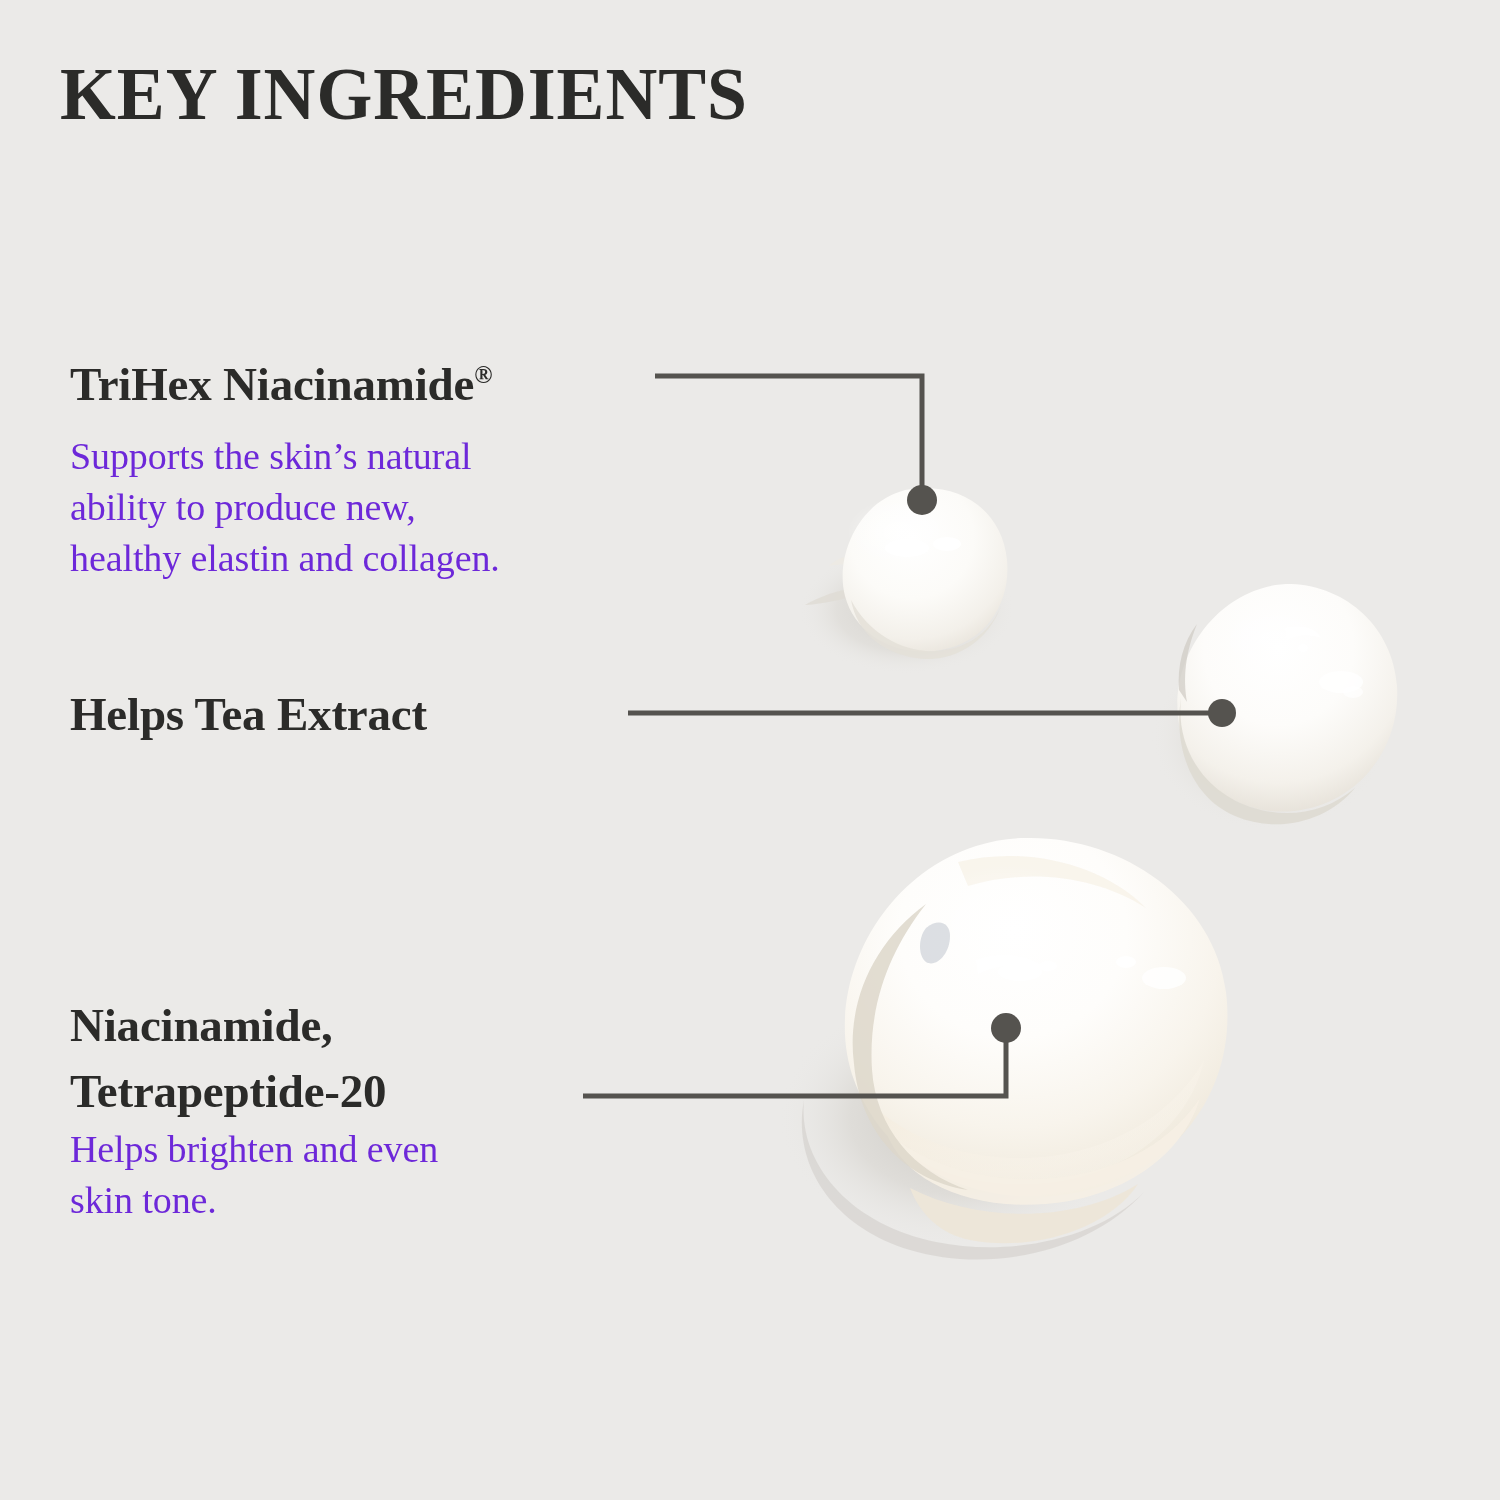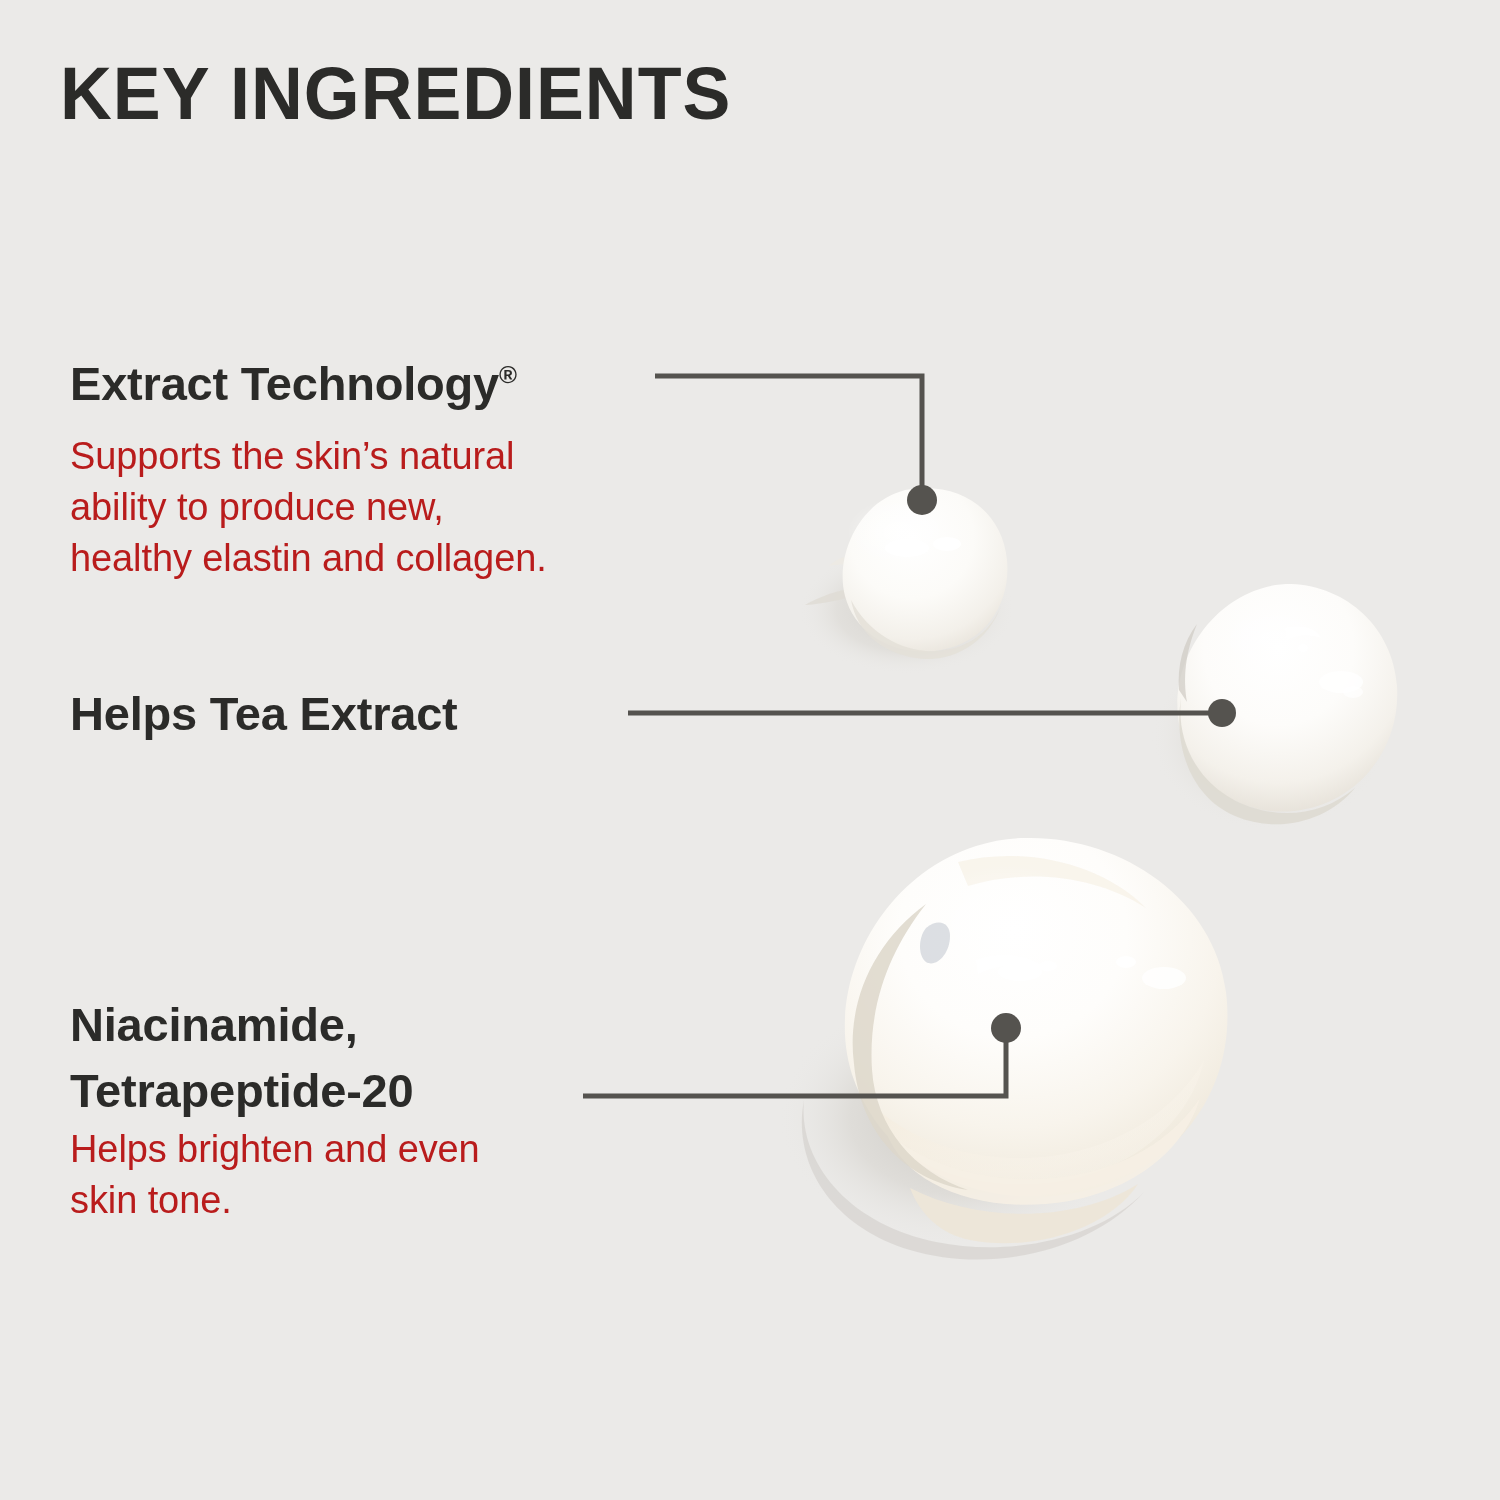--- a/index.html
+++ b/index.html
@@ -13,20 +13,21 @@
     background: #EBEAE8;
     font-family: "Liberation Sans", sans-serif;
     overflow: hidden;
   }
   #page {
     position: relative;
     width: 1468px;
     height: 1500px;
     background: #EBEAE8;
     overflow: hidden;
+    font-family: Liberation Serif, serif;
   }
 
   
   #page-title {
     position: absolute;
     left: 60px;
     top: 57px;
     font-size: 74px;
     font-weight: 700;
     letter-spacing: 1.0px;
@@ -53,21 +54,21 @@
   }
   .ing-heading .reg {
     font-size: 0.52em;
     vertical-align: 0.70em;
     font-weight: 700;
     letter-spacing: 0;
   }
   .ing-body {
     font-size: 38px;
     font-weight: 300;
-    color: #b91c1c;
+    color: #6d28d9;
     line-height: 51px;
     letter-spacing: -0.1px;
     white-space: pre-line;
     margin: 0;
   }
 
   #block-trihex       { top: 342px; }
   #block-trihex .ing-body   { margin-top: 14px; }
   #block-greentea     { top: 681px; }
   #block-greentea .ing-body { margin-top: 29px; }
@@ -244,21 +245,21 @@
     <circle cx="922" cy="500" r="15" fill="#55534F"></circle>
 
     <line x1="628" y1="713" x2="1222" y2="713" stroke="#55534F" stroke-width="5"></line>
     <circle cx="1222" cy="713" r="14" fill="#55534F"></circle>
 
     <polyline points="583,1096 1006,1096 1006,1028" fill="none" stroke="#55534F" stroke-width="5"></polyline>
     <circle cx="1006" cy="1028" r="15" fill="#55534F"></circle>
   </svg>
 
   <div class="ing-block" id="block-trihex">
-    <div class="ing-heading"><span>Extract Technology</span><span class="reg">®</span></div>
+    <div class="ing-heading"><span>TriHex Niacinamide</span><span class="reg">®</span></div>
     <div class="ing-body">Supports the skin’s natural
 ability to produce new,
 healthy elastin and collagen.</div>
   </div>
 
   <div class="ing-block" id="block-greentea">
     <div class="ing-heading">Helps Tea Extract</div>
   </div>
 
   <div class="ing-block" id="block-niacinamide">

